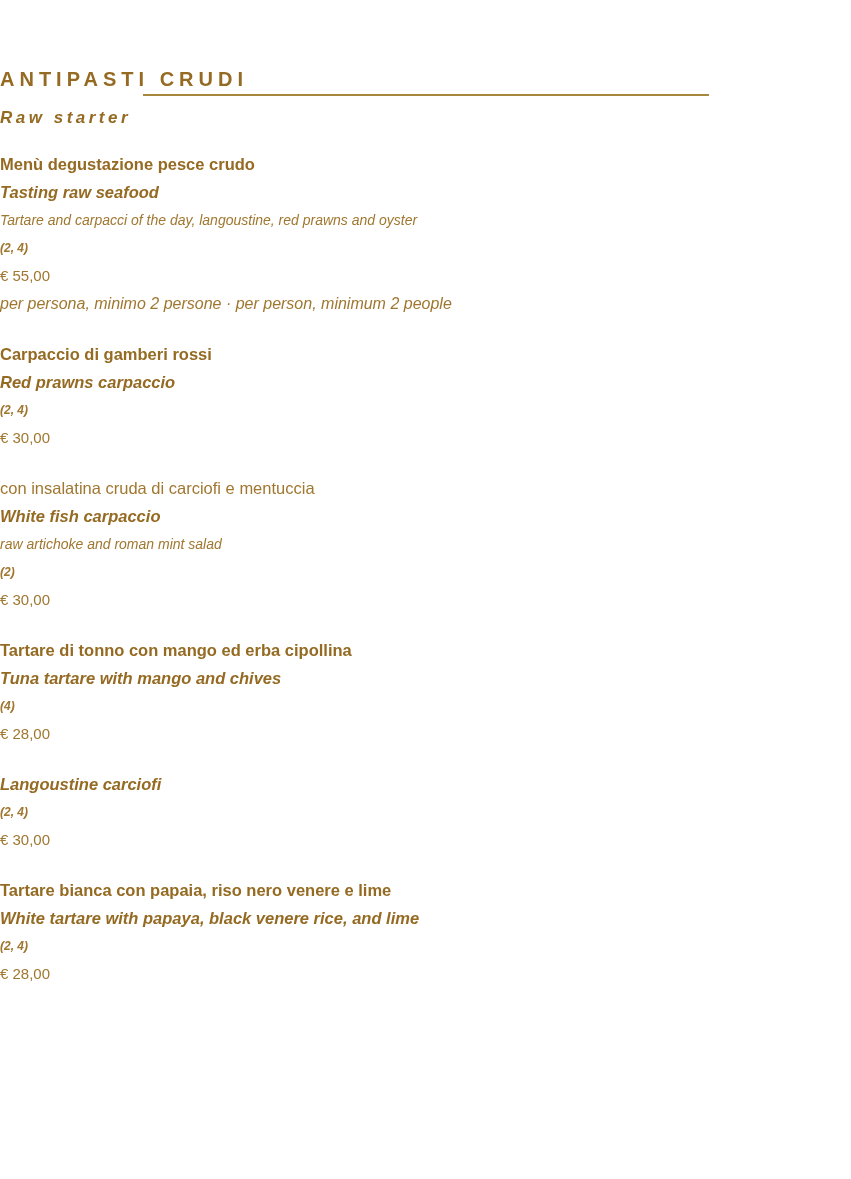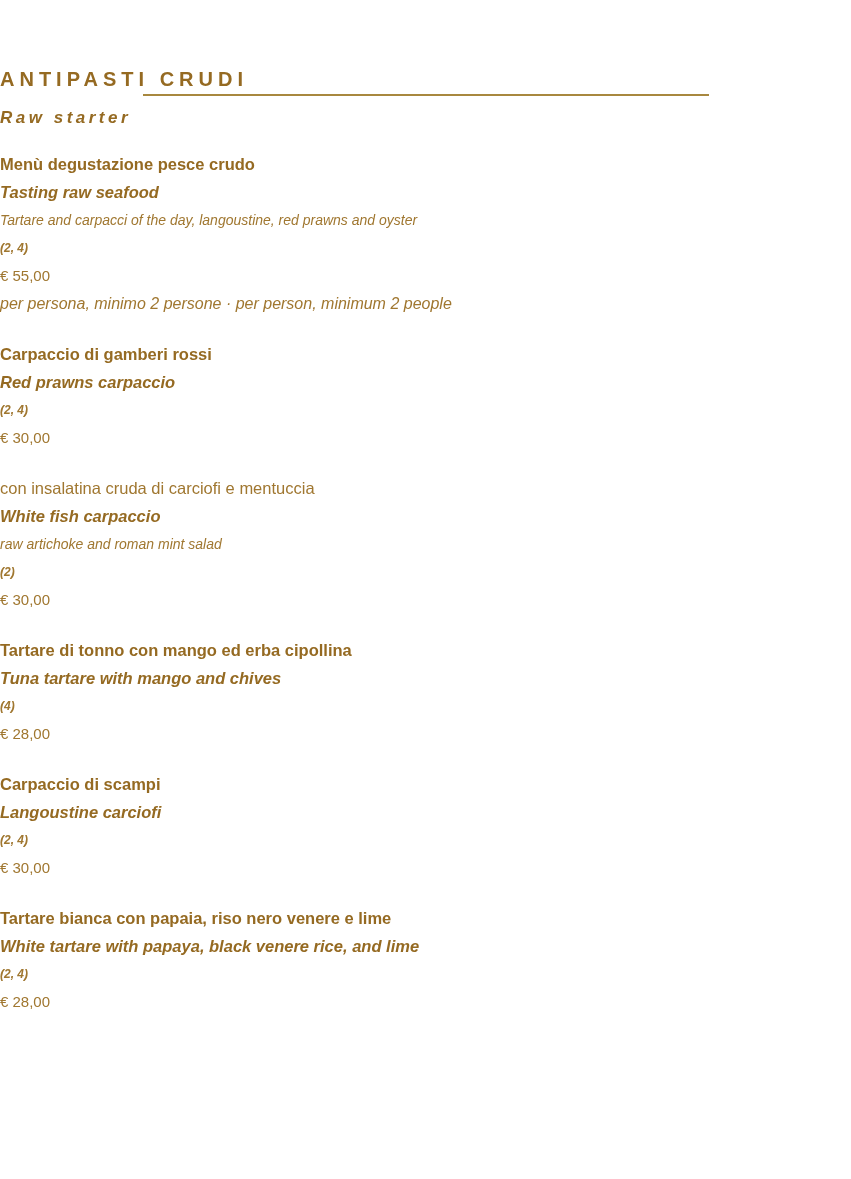--- a/index.html
+++ b/index.html
@@ -118,21 +118,20 @@
         <div class="item-allergens">(2)</div>
         <div class="item-price">€ 30,00</div>
       </div>
       <div class="menu-item">
         <div class="item-name-it">Tartare di tonno con mango ed erba cipollina</div>
         <div class="item-name-en">Tuna tartare with mango and chives</div>
         <div class="item-allergens">(4)</div>
         <div class="item-price">€ 28,00</div>
       </div>
       <div class="menu-item">
-        <div class="item-name-it">Carpaccio di scampi</div>
         <div class="item-name-en">Langoustine carciofi</div>
         <div class="item-allergens">(2, 4)</div>
         <div class="item-price">€ 30,00</div>
       </div>
       <div class="menu-item">
         <div class="item-name-it">Tartare bianca con papaia, riso nero venere e lime</div>
         <div class="item-name-en">White tartare with papaya, black venere rice, and lime</div>
         <div class="item-allergens">(2, 4)</div>
         <div class="item-price">€ 28,00</div>
       </div>

